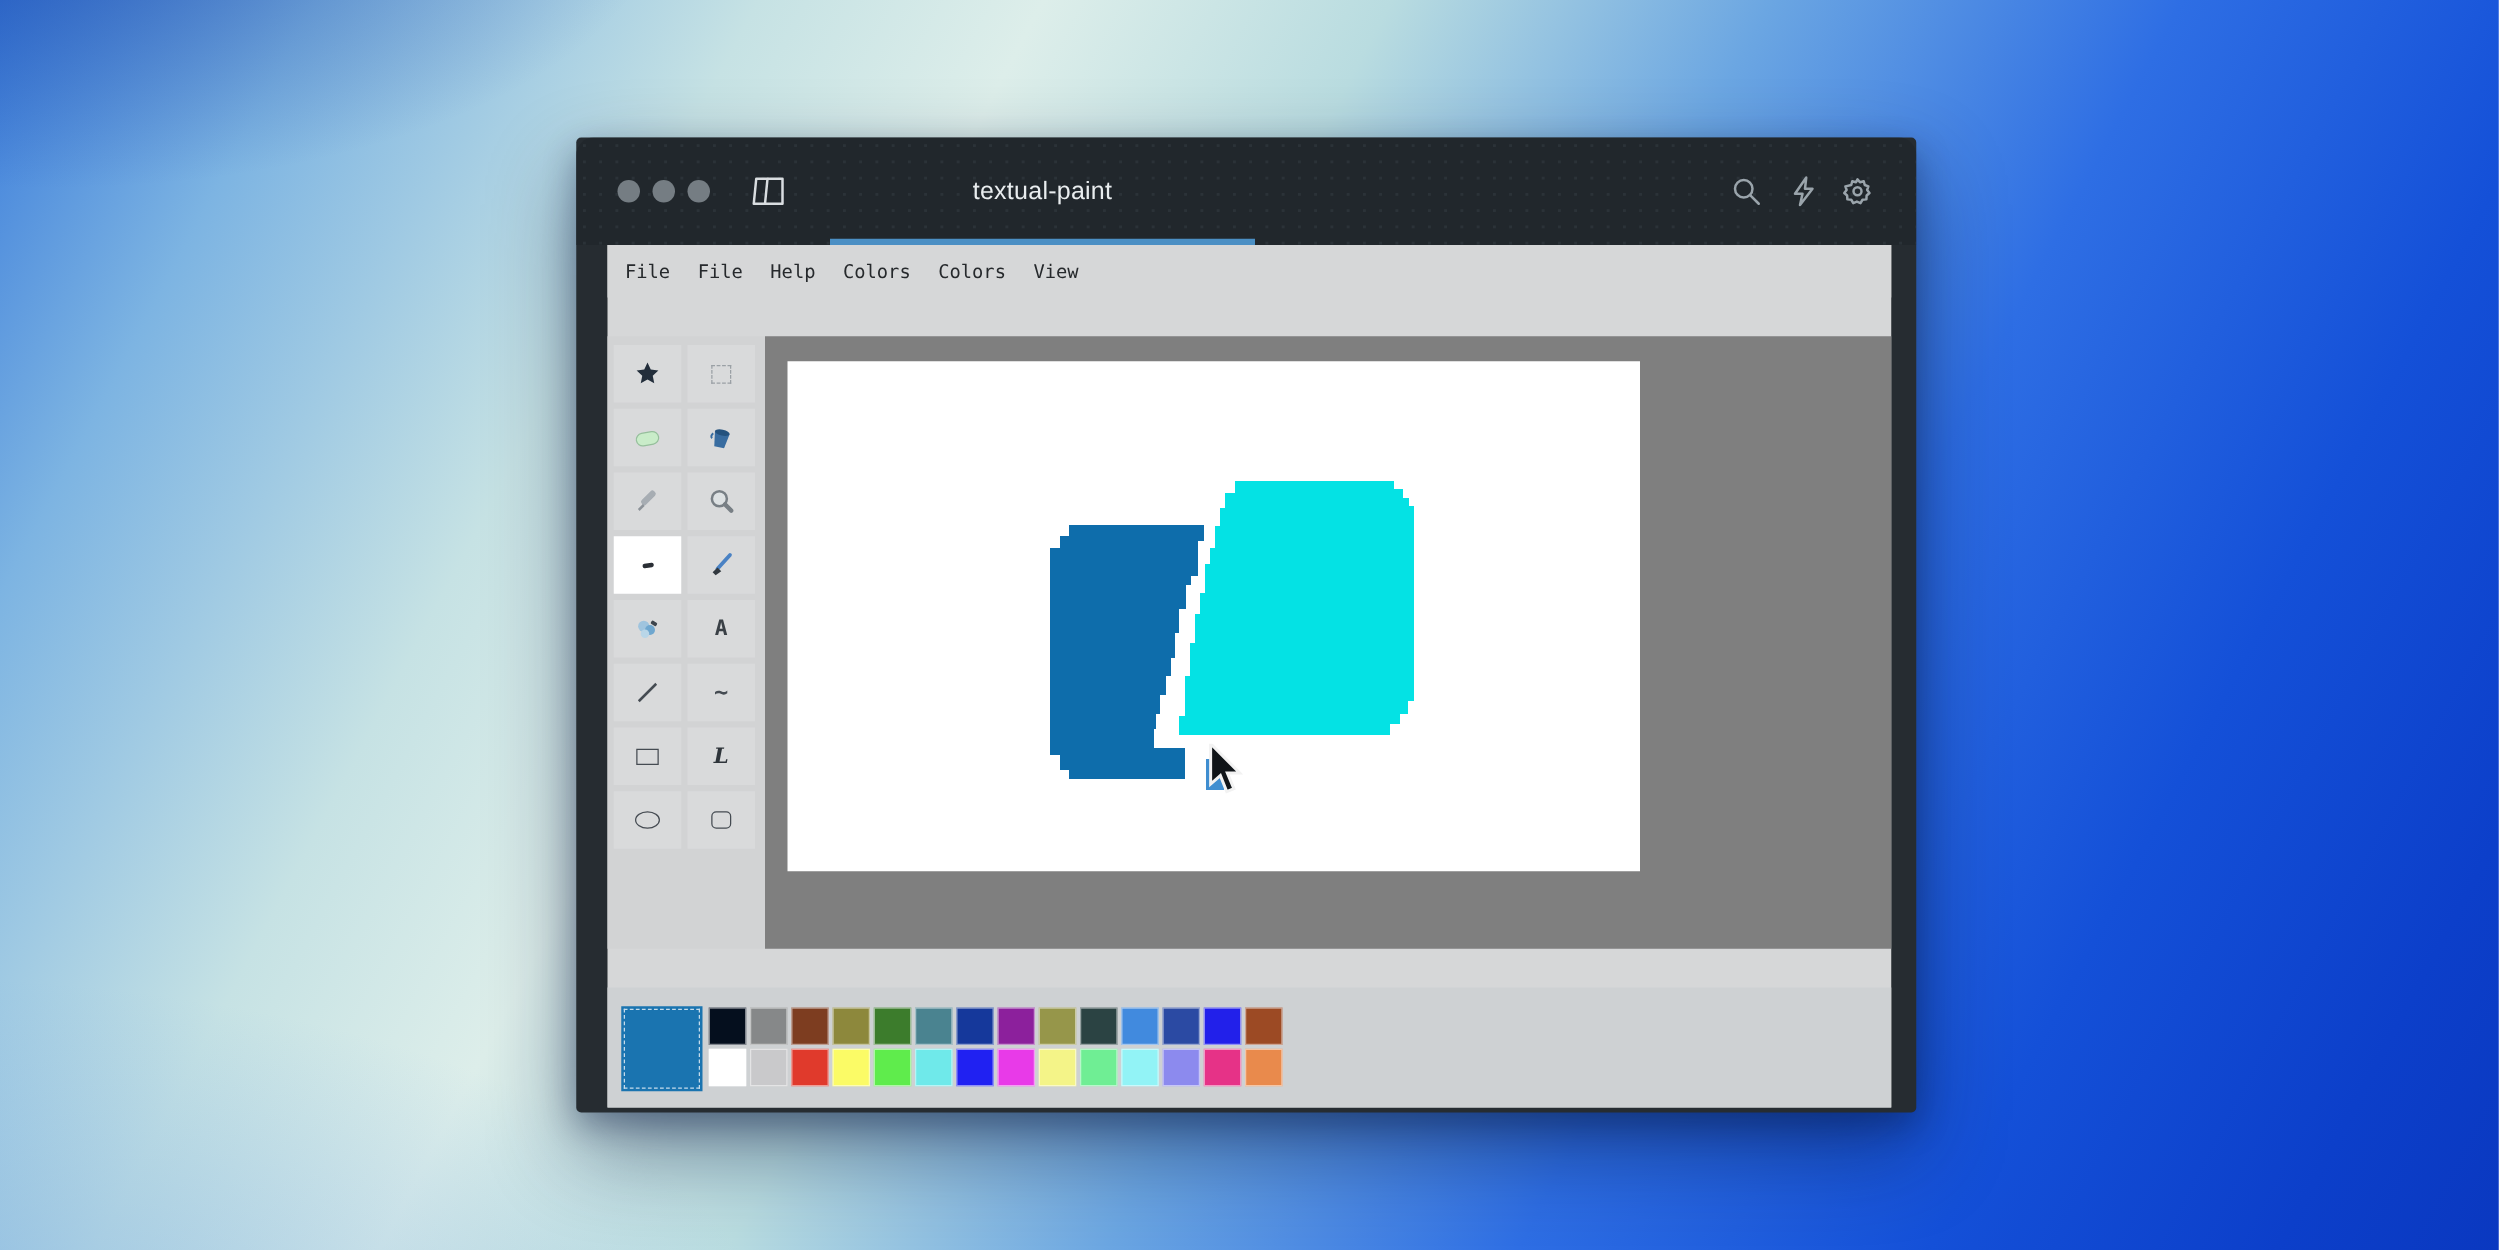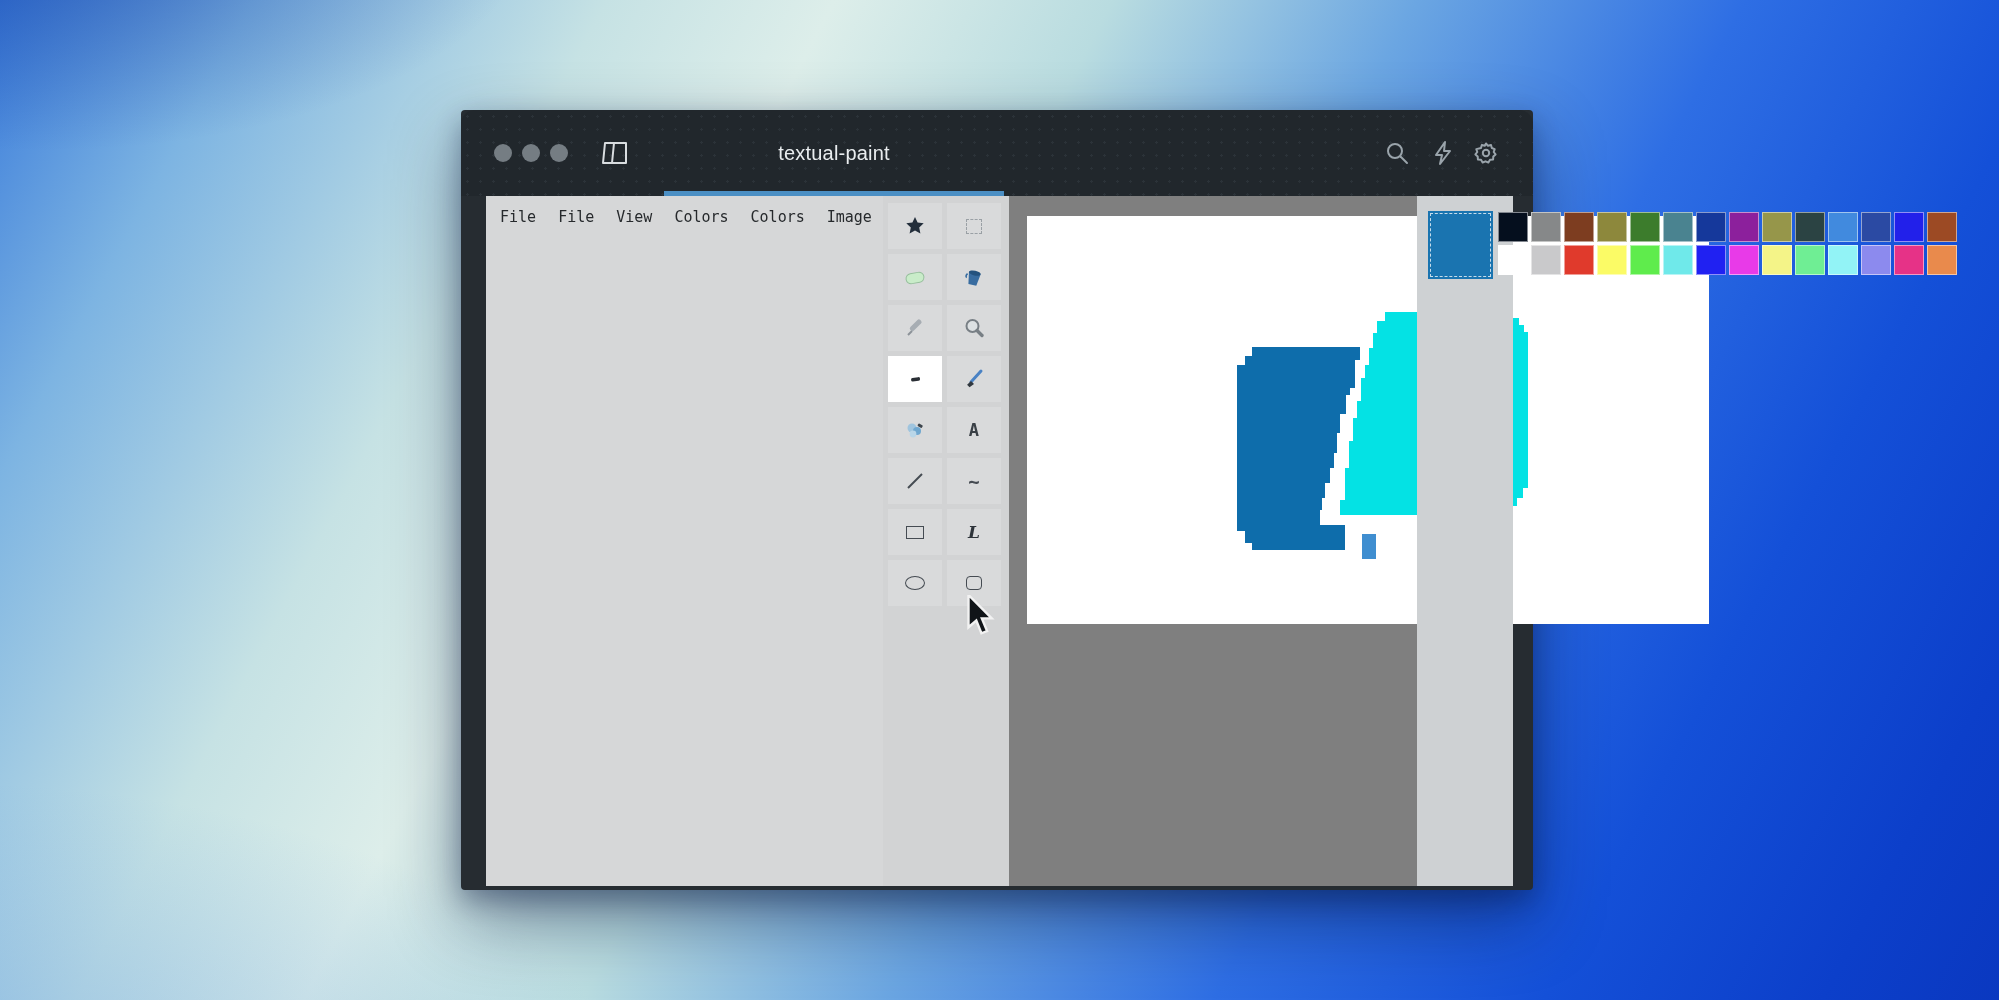--- a/index.html
+++ b/index.html
@@ -26,21 +26,21 @@
   .tl-dot{position:absolute;top:34px;width:18px;height:18px;border-radius:50%;background:#757d83;}
   .book-icon{position:absolute;left:140px;top:30px;width:30px;height:26px;}
   .title-wrap{position:absolute;left:203px;top:0;width:340px;height:86px;text-align:center;}
   .title-text{line-height:86px;font-size:20px;color:#e9edef;letter-spacing:.2px;}
   .tab-underline{position:absolute;left:0;bottom:0;width:340px;height:5px;background:#4b8fc4;}
   .hdr-ico{position:absolute;top:29px;width:28px;height:28px;}
   .hdr-ico svg{width:28px;height:28px;stroke:#9aa4ab;fill:none;stroke-width:2;stroke-linecap:round;stroke-linejoin:round;}
   
   .content{
     position:absolute;left:25px;top:86px;width:1027px;height:690px;
-    display:flex;flex-direction:row;background:#d6d7d8;
+    display:flex;flex-direction:column;background:#d6d7d8;gap:31px;
   }
   .menubar{
     height:42px;flex:0 0 42px;background:#d6d7d8;display:flex;align-items:center;
     font-family:"DejaVu Sans Mono","Liberation Mono",monospace;font-size:15px;color:#26292c;
     padding-left:3px;
   }
   .menu-item{padding:4px 11px;cursor:default;}
   .main{flex:1;display:flex;min-height:0;}
   .toolpanel{flex:0 0 121px;background:#d2d3d4;padding:7px 0 0 5px;}
   .toolgrid{display:grid;grid-template-columns:54px 54px;grid-auto-rows:46px;gap:5px;}
@@ -107,24 +107,24 @@
         <path d="M14 4.5 l2 2.3 3-.8 .8 3 2.9 1.1-1 2.9 1.9 2.4-2.3 2-.2 3.1-3.1.3-1.6 2.7-2.9-1.2-2.9 1.2-1.6-2.7-3.1-.3-.2-3.1-2.3-2 1.9-2.4-1-2.9L9 9l.8-3 3 .8z"></path>
       </svg>
     </span>
   </div>
 
   <div class="content">
 
     <div class="menubar">
       <span class="menu-item">File</span>
       <span class="menu-item">File</span>
-      <span class="menu-item">View</span>
+      <span class="menu-item">Help</span>
       <span class="menu-item">Colors</span>
       <span class="menu-item">Colors</span>
-      <span class="menu-item">Image</span>
+      <span class="menu-item">View</span>
     </div>
 
     <div class="main">
       <div class="toolpanel">
         <div class="toolgrid" id="toolgrid">
             <div class="tool" title="Free-Form Select">
               <svg viewBox="0 0 24 24">
                 <path d="M12 3l2.6 5.6 6.1.7-4.5 4.2 1.2 6-5.4-3-5.4 3 1.2-6L3.3 9.3l6.1-.7z" fill="#232e3b"></path>
               </svg>
             </div>

